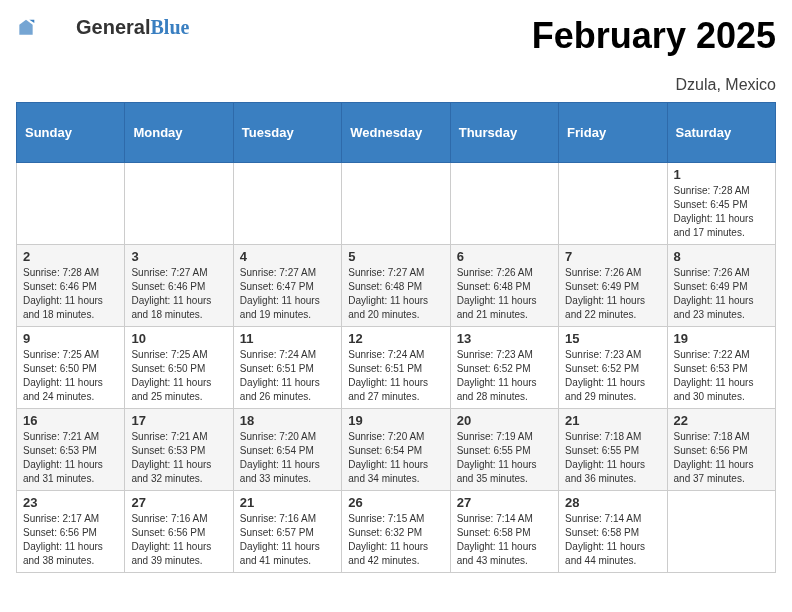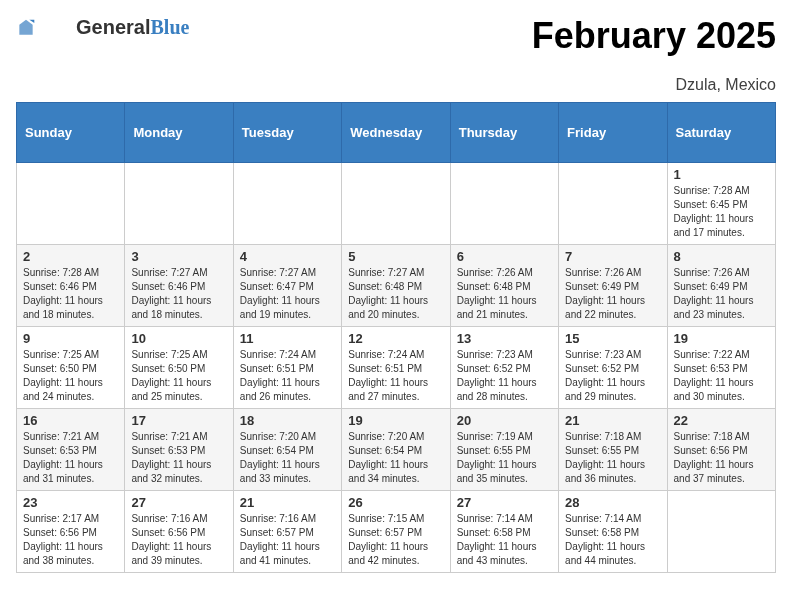--- a/index.html
+++ b/index.html
@@ -311,21 +311,21 @@
         <td>
           <span class="day-number">21</span>
           <div class="day-info" style="white-space: pre-line;">Sunrise: 7:16 AM
 Sunset: 6:57 PM
 Daylight: 11 hours
 and 41 minutes.</div>
         </td>
         <td>
           <span class="day-number">26</span>
           <div class="day-info" style="white-space: pre-line;">Sunrise: 7:15 AM
-Sunset: 6:57 PM
+Sunset: 6:32 PM
 Daylight: 11 hours
 and 42 minutes.</div>
         </td>
         <td>
           <span class="day-number">27</span>
           <div class="day-info" style="white-space: pre-line;">Sunrise: 7:14 AM
 Sunset: 6:58 PM
 Daylight: 11 hours
 and 43 minutes.</div>
         </td>

